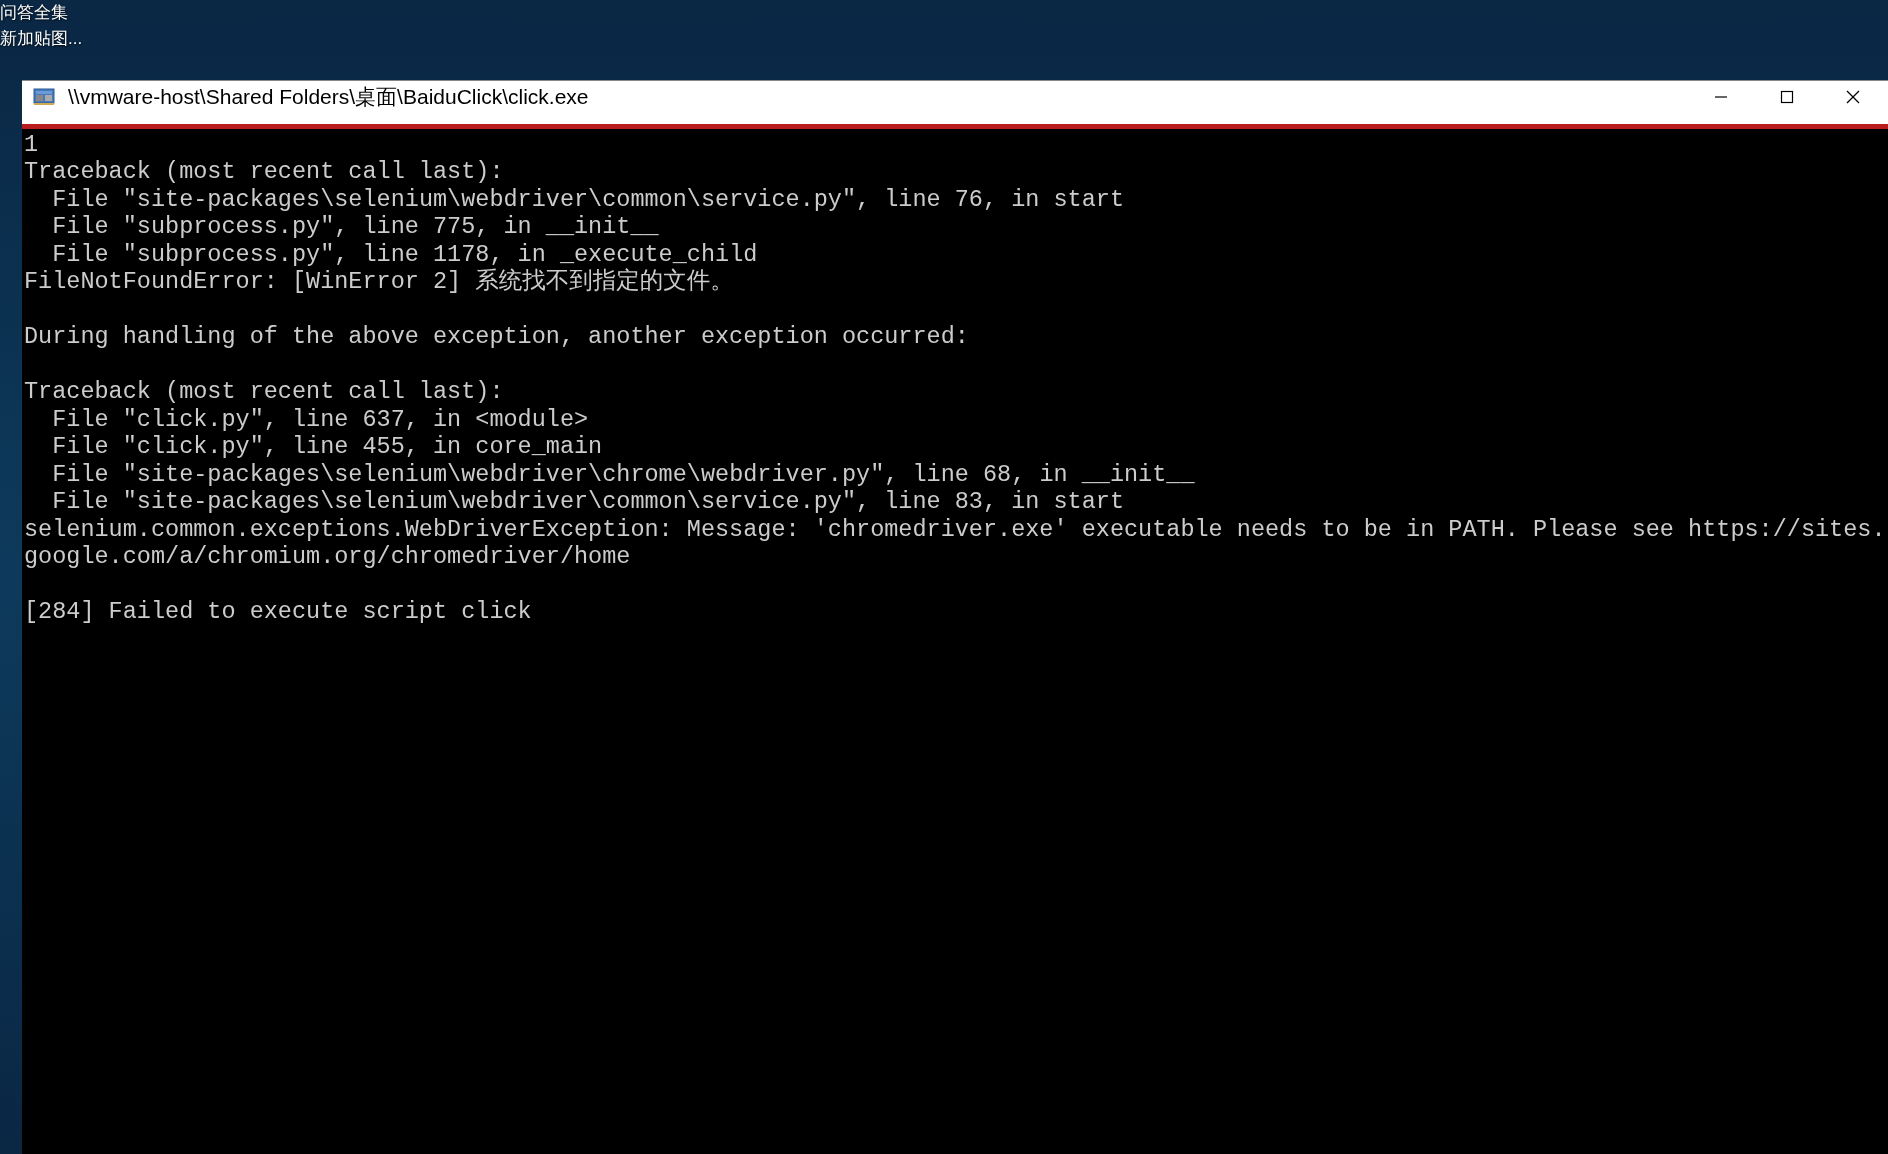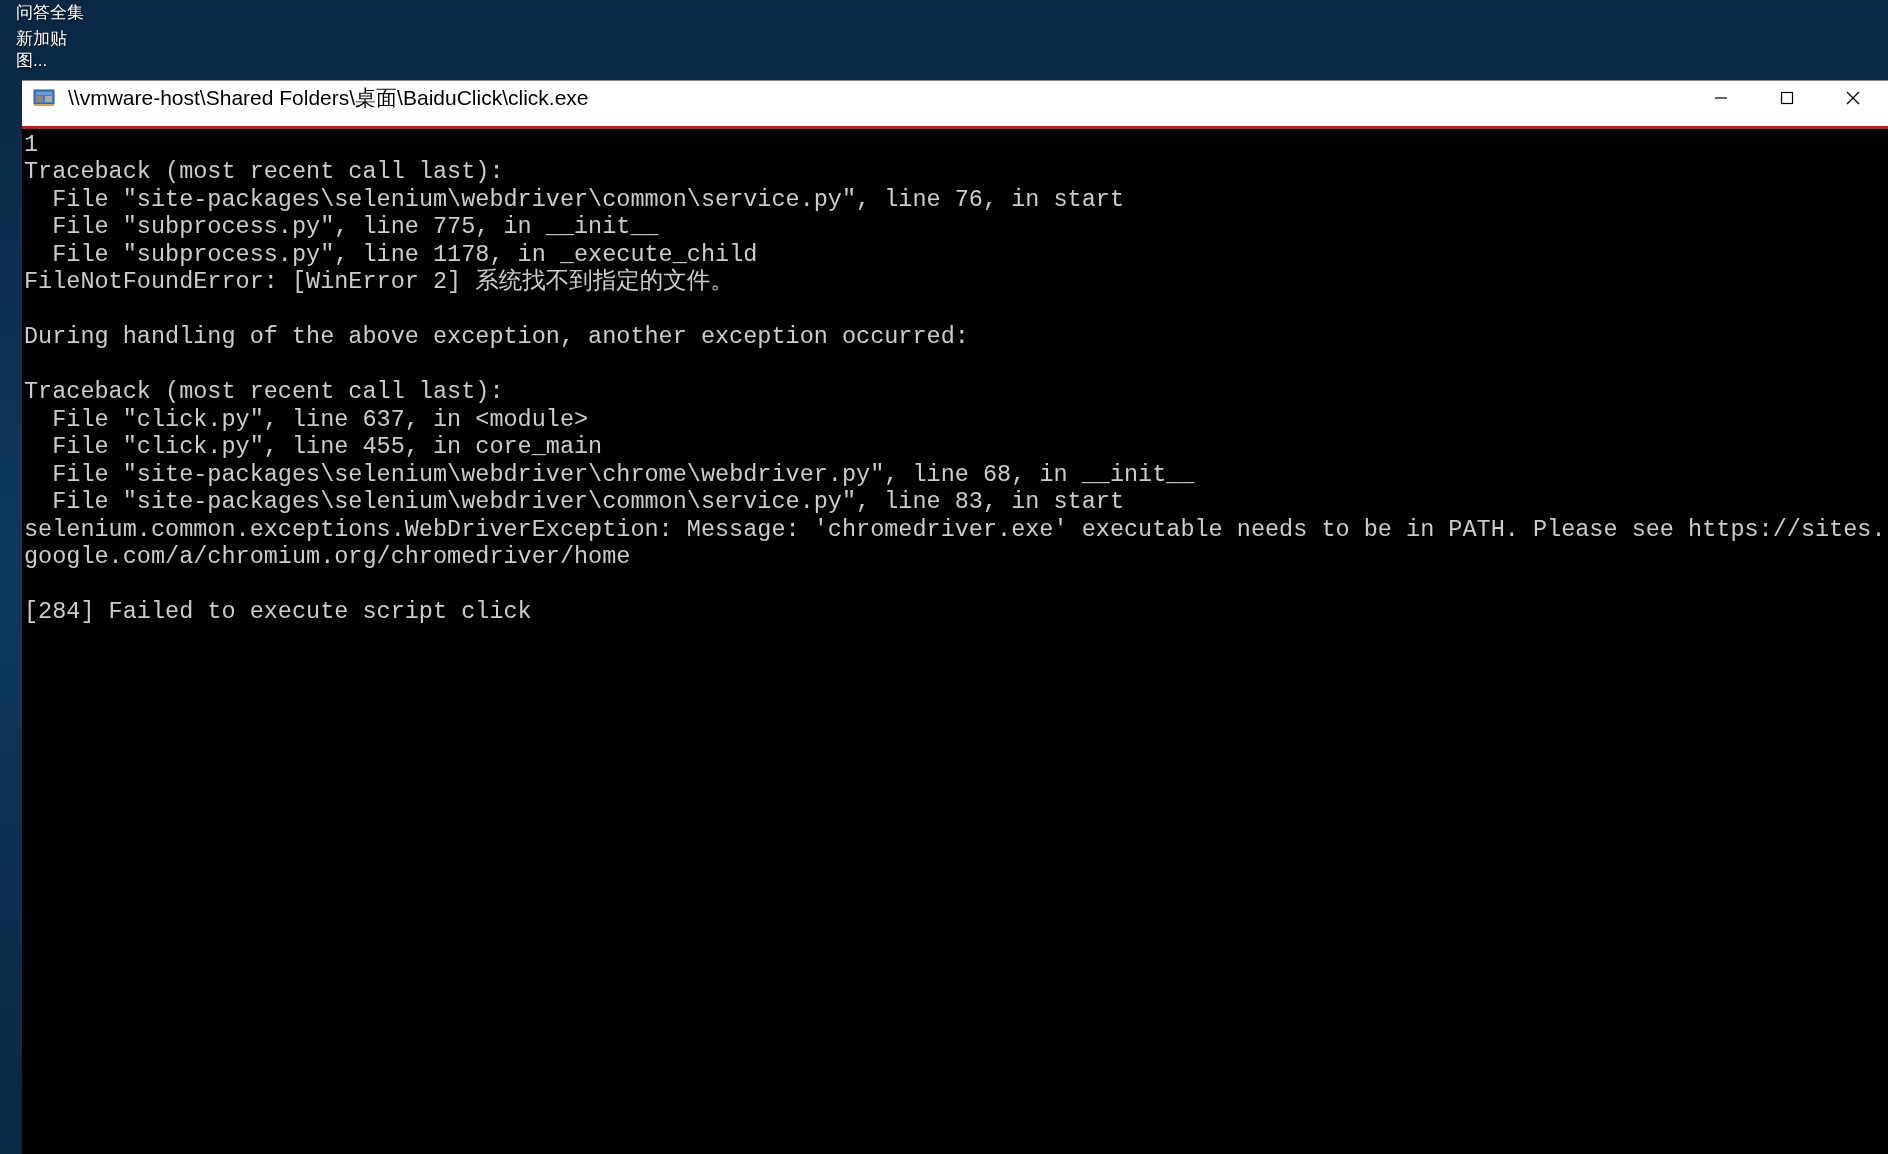--- a/index.html
+++ b/index.html
@@ -21,21 +21,21 @@
       position: absolute;
       top: 0;
       left: 0;
       width: 100px;
       color: #fff;
       font-size: 17px;
       line-height: 1.3;
     }
     
     .desktop-icon-label {
-      padding: 2px 16px;
+      padding: 2px 0;
       text-shadow: 1px 1px 2px rgba(0,0,0,0.8);
     }
     
     .window {
       position: absolute;
       top: 80px;
       left: 22px;
       right: 0;
       bottom: 0;
       background: #000000;
@@ -43,21 +43,21 @@
       display: flex;
       flex-direction: column;
     }
     
     .titlebar {
       height: 48px;
       background: #ffffff;
       display: flex;
       align-items: center;
       padding: 0 2px 12px 10px;
-      border-bottom: 3px solid #b91c1c;
+      border-bottom: 5px solid #b91c1c;
     }
     
     .titlebar-icon {
       width: 24px;
       height: 24px;
       margin-right: 12px;
       flex-shrink: 0;
     }
     
     .titlebar-title {

